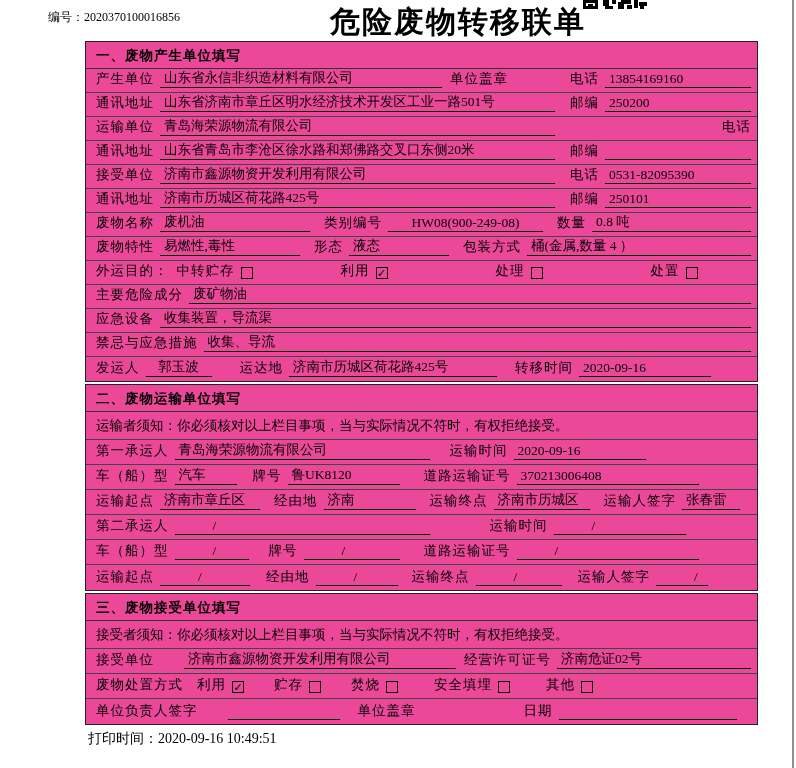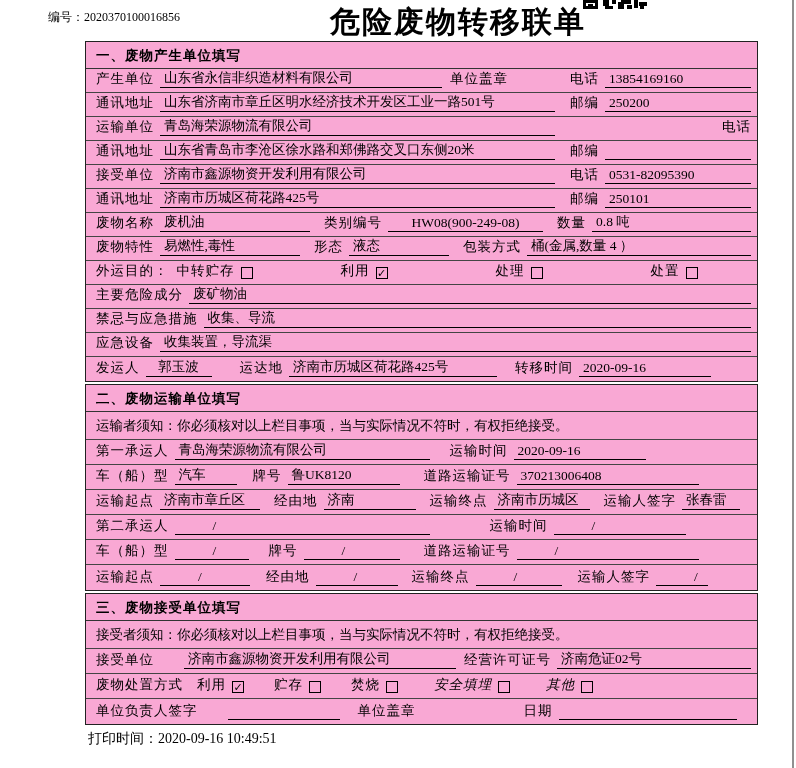--- a/index.html
+++ b/index.html
@@ -11,21 +11,21 @@
   }
   .page-edge { position:absolute; top:0; right:2px; width:2px; height:768px; background:#909090; }
   
   .hdr { position:relative; height:41px; }
   .doc-no { position:absolute; left:48px; top:9px; font-size:12px; white-space:nowrap; }
   .doc-title { position:absolute; left:330px; top:2px; font-size:30px; font-weight:bold;
     font-family:"DejaVu Sans","Liberation Sans",sans-serif; letter-spacing:2px; white-space:nowrap; }
   .qr-frag { position:absolute; left:583px; top:0; }
   
   .form { margin-left:85px; width:673px; }
-  .sec { border:1px solid #222; background:#f9a8d4; }
+  .sec { border:1px solid #222; background:#ec4899; }
   .sec + .sec { margin-top:2px; }
   .sec-title {
     font-family:"DejaVu Sans","Liberation Sans",sans-serif; font-weight:bold;
     font-size:13.5px; padding:5px 0 3px 10px; border-bottom:1px solid #333;
     letter-spacing:1px;
   }
   .row {
     display:flex; align-items:flex-end; border-bottom:1px solid #444;
     height:24px; padding:0 6px 4px 10px; font-size:13.5px; white-space:nowrap;
   }
@@ -56,21 +56,21 @@
   .w-car1 { width:255px; }
   .w-veh { width:62px; } .w-plate { width:112px; } .w-road { width:182px; }
   .w-orig { width:100px; } .w-via { width:92px; } .w-end { width:96px; } .w-sign { width:58px; }
   .w-veh2 { width:74px; } .w-plate2 { width:96px; }
   .w-orig2 { width:90px; } .w-via2 { width:82px; } .w-end2 { width:86px; } .w-sign2 { width:52px; }
   .w-recv { width:272px; }
   .w-accp { width:104px; } .w-adate { width:162px; } .w-aqty { width:112px; margin-right:12px; }
   .w-lsign { width:112px; } .w-ldate { flex:1; margin-right:14px; }
   .ml8{margin-left:8px;} .ml14{margin-left:14px;} .ml16{margin-left:16px;} .ml18{margin-left:18px;}
   .ml20{margin-left:20px;} .ml24{margin-left:24px;} .ml28{margin-left:28px;} .ml30{margin-left:30px;}
-  .ml36{margin-left:36px;font-style:italic;} .ml60{margin-left:60px;} .ml88{margin-left:88px;} .ml108{margin-left:108px;}
+  .ml36{margin-left:36px;} .ml60{margin-left:60px;} .ml88{margin-left:88px;} .ml108{margin-left:108px;}
   
   .print-line { margin:5px 0 0 88px; font-size:14px; }
 </style>
 </head>
 <body>
 
 <div class="page">
   <div class="page-edge"></div>
 
   <div class="hdr">
@@ -190,27 +190,27 @@
             <span class="cb"></span>
           </span>
       </div>
 
       <div class="row">
         <span class="lbl">主要危险成分</span>
         <span class="uv fill">废矿物油</span>
       </div>
 
       <div class="row">
+        <span class="lbl">应急设备</span>
+        <span class="uv fill">收集装置，导流渠</span>
+      </div>
+
+      <div class="row">
         <span class="lbl">禁忌与应急措施</span>
         <span class="uv fill">收集、导流</span>
-      </div>
-
-      <div class="row">
-        <span class="lbl">应急设备</span>
-        <span class="uv fill">收集装置，导流渠</span>
       </div>
 
       <div class="row">
         <span class="lbl">发运人</span>
         <span class="uv w-sender">郭玉波</span>
         <span class="lbl ml28">运达地</span>
         <span class="uv w-dest">济南市历城区荷花路425号</span>
         <span class="lbl ml18">转移时间</span>
         <span class="uv w-time">2020-09-16</span>
       </div>

